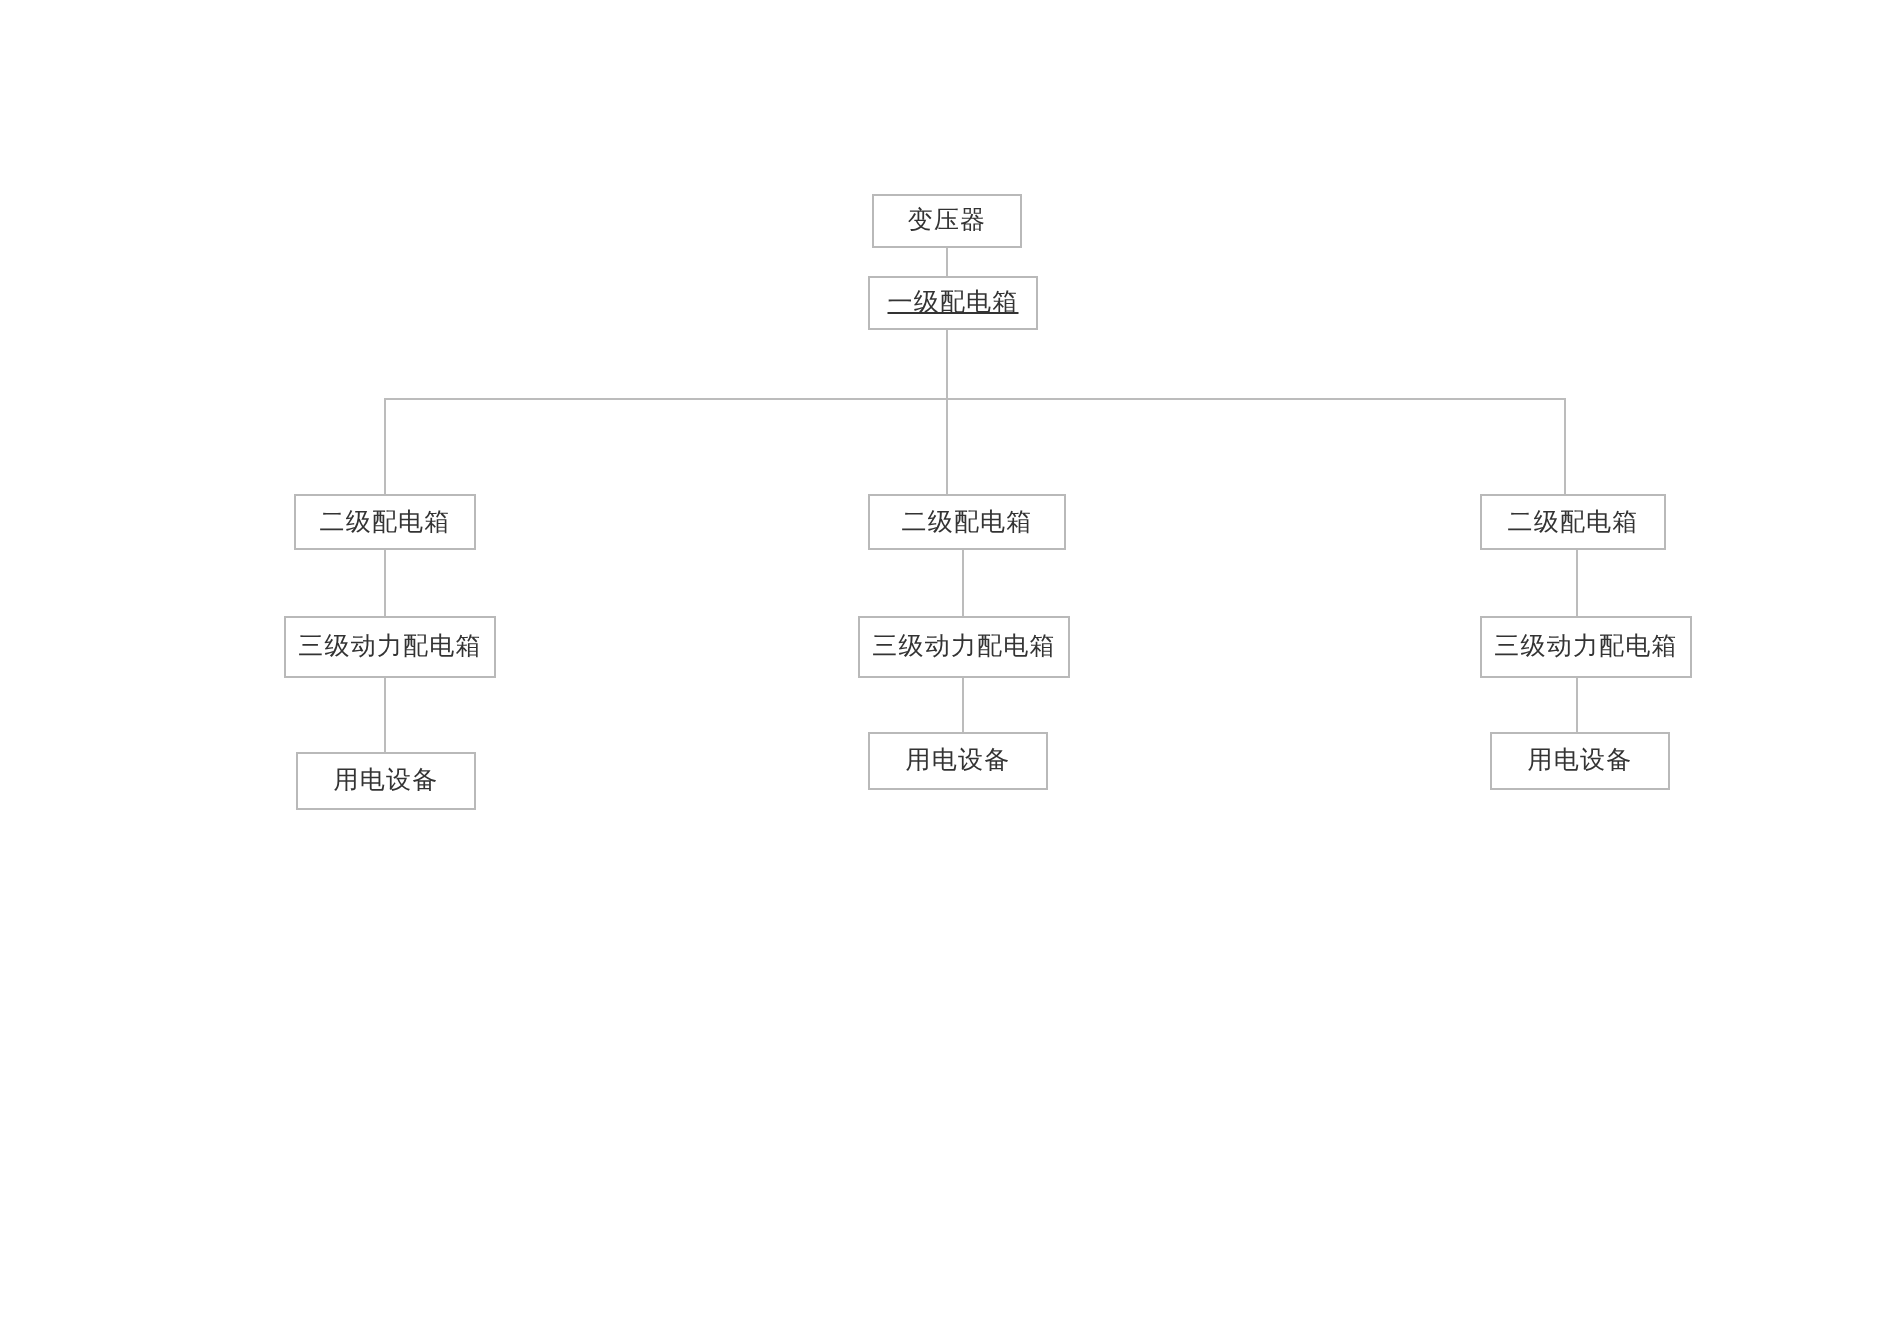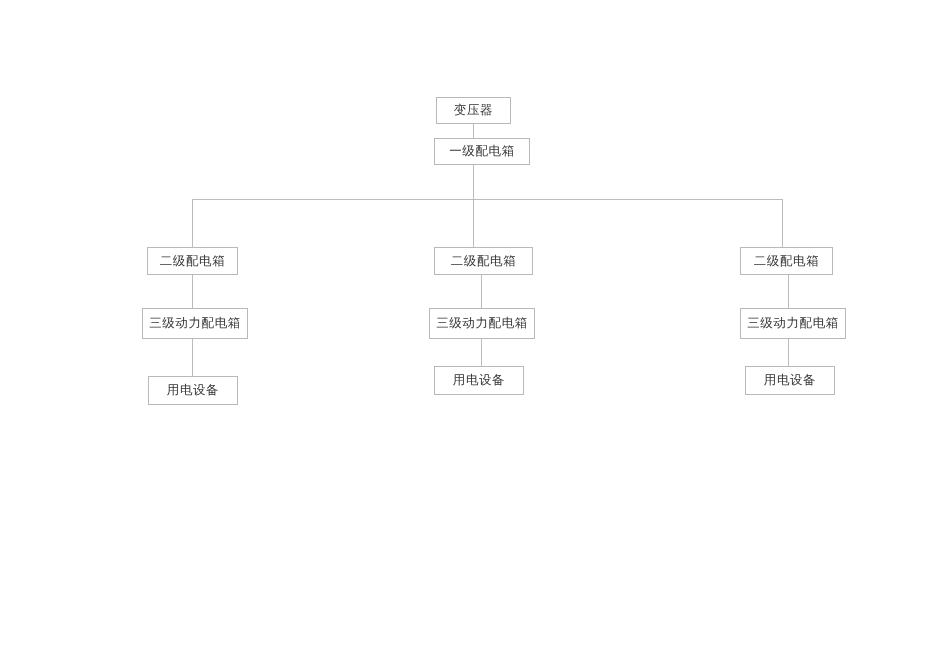--- a/index.html
+++ b/index.html
@@ -55,21 +55,21 @@
 
 <div id="page">
 
 
   <div class="node" style="left:436px; top:97px; width:75px; height:27px;">
     <span>变压器</span>
   </div>
 
   <div class="vline" style="left:473px; top:124px; height:14px;"></div>
 
-  <div class="node" style="left:434px; top:138px; width:96px; height:27px;">
+  <div class="node" style="left:434px; top:138px; width:85px; height:27px;text-decoration:underline;">
     <span>一级配电箱</span>
   </div>
 
   <div class="vline" style="left:473px; top:165px; height:34px;"></div>
 
   <div class="hline" style="left:192px; top:199px; width:590px;"></div>
 
   <div class="vline" style="left:192px; top:199px; height:48px;"></div>
   <div class="node" style="left:147px; top:247px; width:91px; height:28px;">
     <span>二级配电箱</span>

